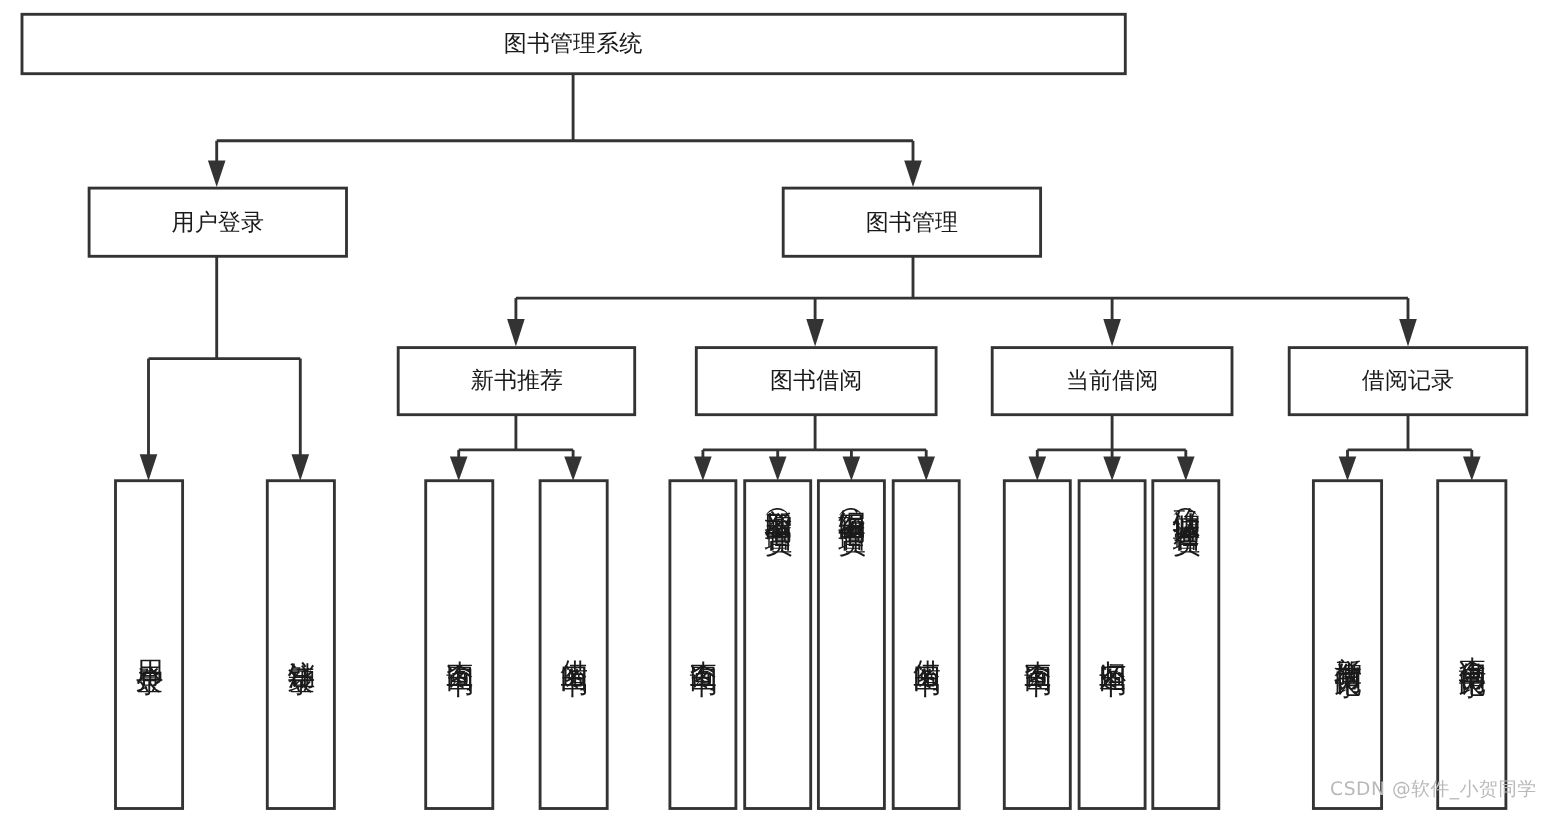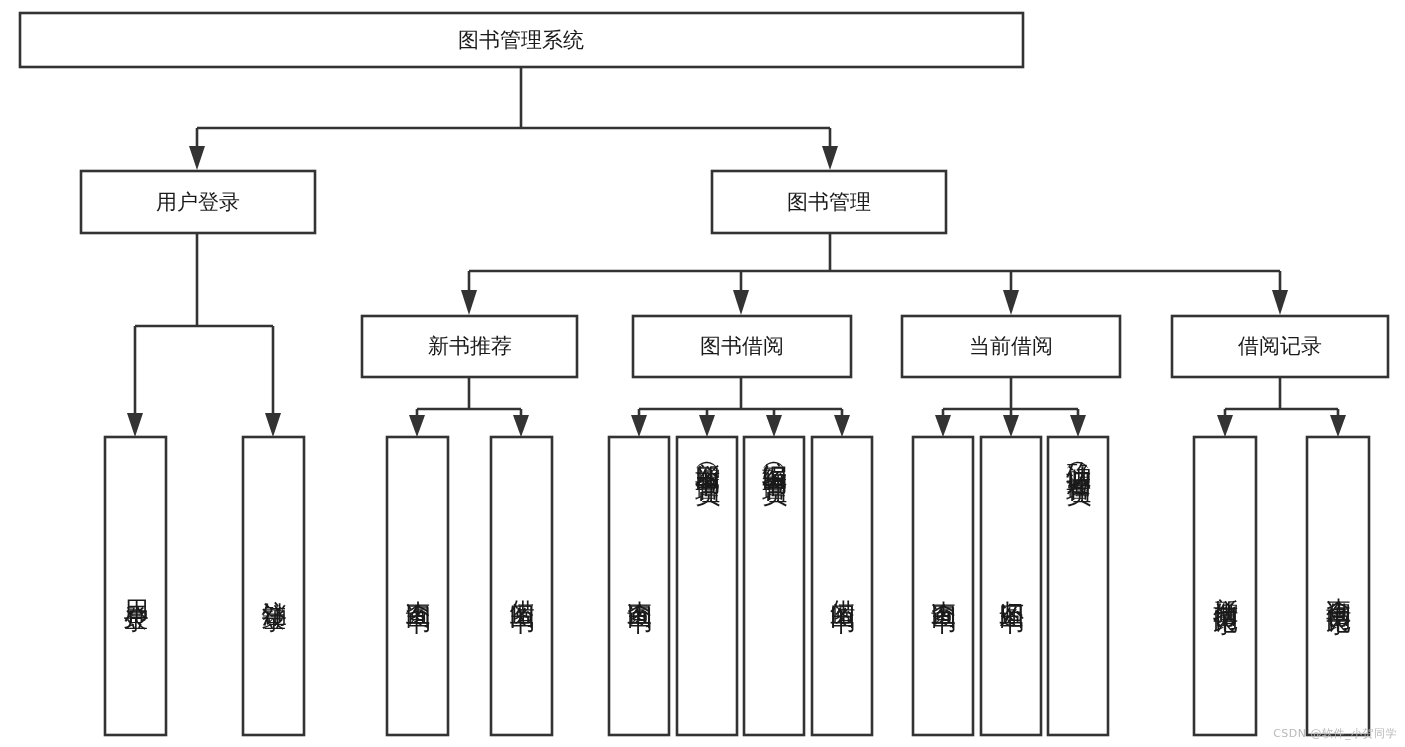--- a/index.html
+++ b/index.html
@@ -61,23 +61,23 @@
     font-family: "DejaVu Sans", "Liberation Sans", sans-serif;
     font-size: 25px;
     line-height: 1.05;
     letter-spacing: 3px;
     color: #1a1a1a;
     white-space: nowrap;
   }
   #watermark {
     position: absolute;
     right: 8px;
-    bottom: 6px;
-    font-family: "DejaVu Sans", "Liberation Sans", sans-serif;
-    font-size: 11px;
+    bottom: 18px;
+    font-family: "DejaVu Sans", "Liberation Sans", sans-serif;
+    font-size: 17px;
     color: #b9b9b9;
     letter-spacing: 0.5px;
     white-space: nowrap;
   }
 </style>
 </head>
 <body>
 
 <div id="diagram-root">
 

